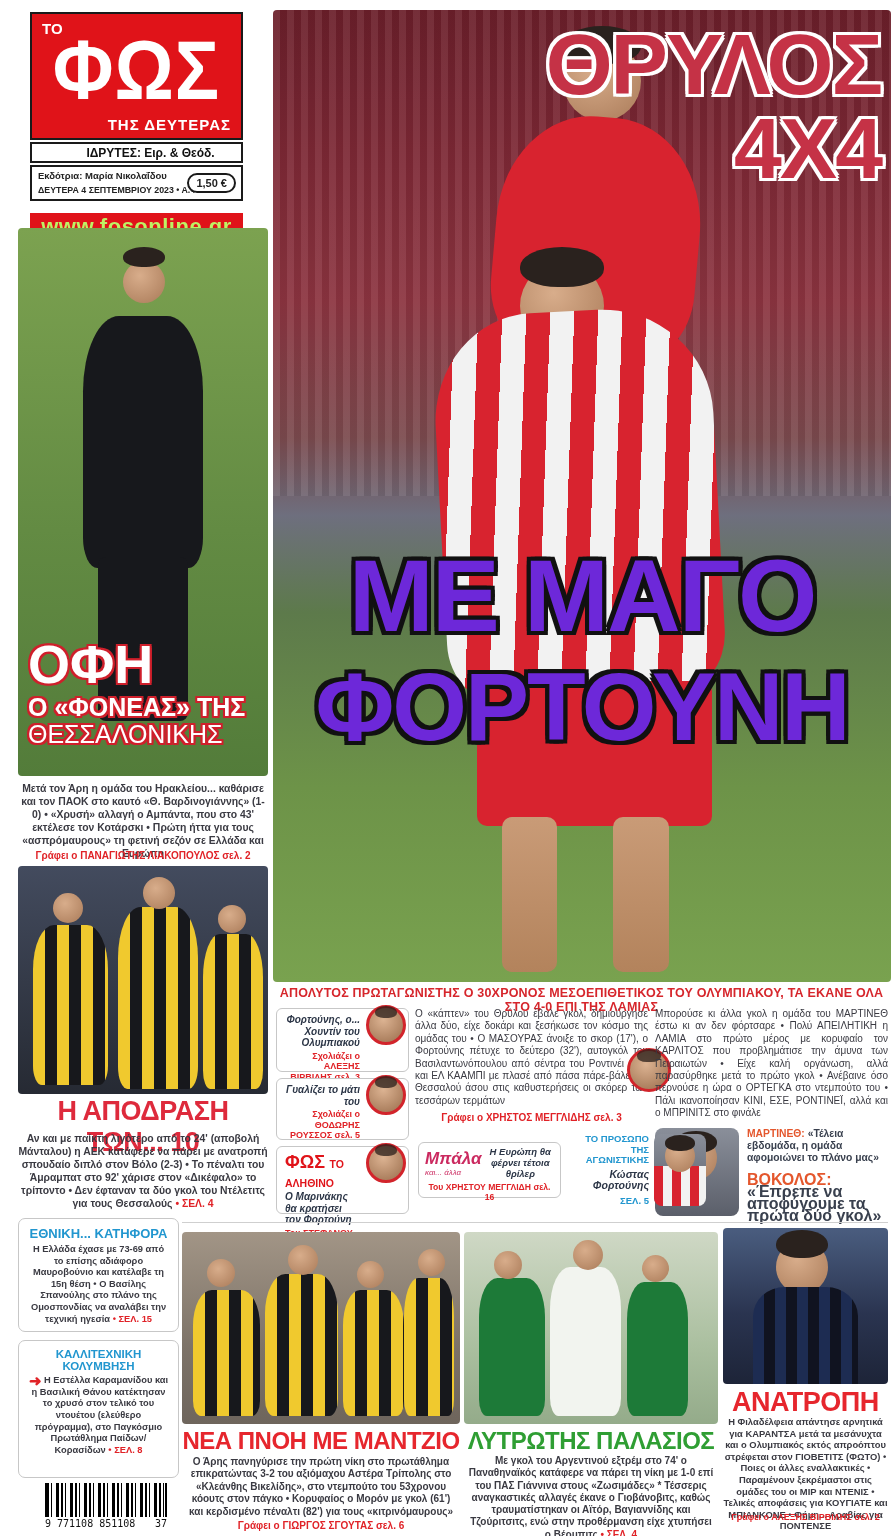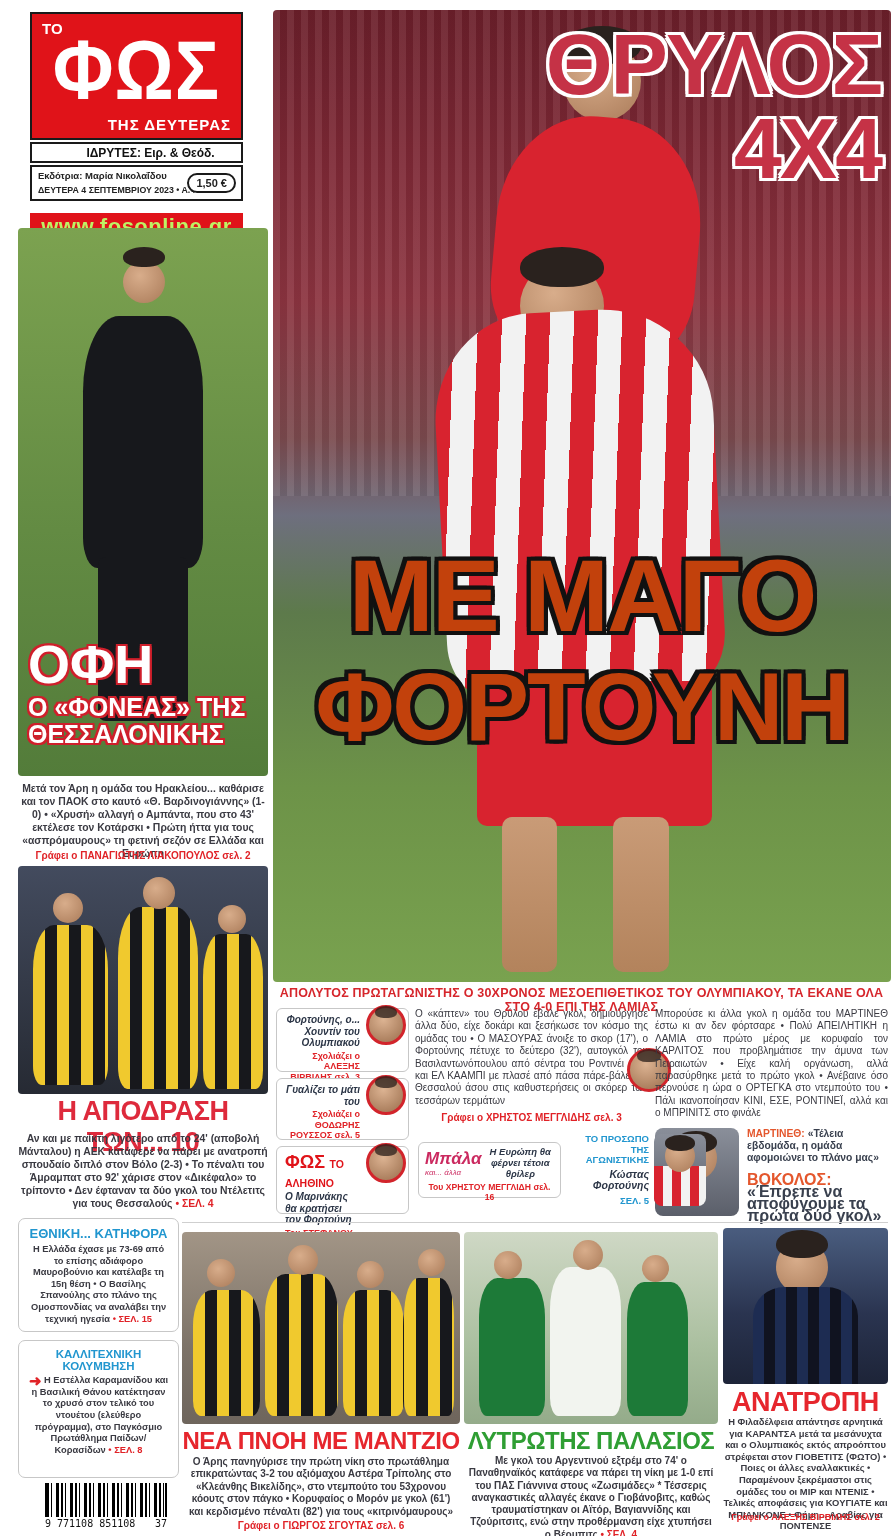--- a/index.html
+++ b/index.html
@@ -54,21 +54,21 @@
   .mini-photo { border-radius:8px; overflow:hidden; position:relative; background:linear-gradient(180deg,#8a8f9a,#5b5f6a); }
   .rw-stripes { position:absolute; left:0; right:0; top:45%; bottom:0; background:repeating-linear-gradient(90deg,#d8232f 0 9px,#f2f2f2 9px 18px); }
 
   .avatar { border-radius:50%; border:3px solid #d2242b; background:radial-gradient(circle at 42% 35%, #dcb392, #9a6d4c); position:absolute; }
   .avatar:after { content:""; position:absolute; left:18%; top:-6%; width:64%; height:36%; border-radius:50% 50% 40% 40%; background:rgba(40,30,25,.75); }
 
   
   .kicker { position:absolute; right:10px; top:12px; text-align:right; color:#c53246; font-weight:bold; line-height:0.98; letter-spacing:-2px; }
   .kicker .l1 { font-size:86px; }
   .kicker .l2 { font-size:86px; display:block; }
-  .yellow-hl { position:absolute; left:0; right:0; text-align:center; color:#c2410c; font-weight:bold; letter-spacing:-2px; }
+  .yellow-hl { position:absolute; left:0; right:0; text-align:center; color:#6d28d9; font-weight:bold; letter-spacing:-2px; }
 
   .strip { color:#d6262c; font-weight:bold; font-size:12.5px; text-align:center; letter-spacing:0.2px; }
 
   .body-txt { color:#3a3a42; font-size:10px; line-height:12.4px; text-align:justify; }
   .body-center { color:#3a3a42; font-weight:bold; font-size:10.4px; line-height:13px; text-align:center; }
   .byline-red { color:#e02227; font-weight:bold; font-size:10px; text-align:center; }
   .pageref { color:#e02227; font-weight:bold; }
 
   .side-box { border:1px solid #c7c7c7; border-radius:7px; background:#fff; padding:7px 8px; text-align:center; }
   .blue-head { color:#2196cf; font-weight:bold; }
@@ -115,21 +115,21 @@
 
   <div class="abs photo" style="left:18px;top:228px;width:250px;height:548px">
     <div class="ofi-bg"></div>
     <div class="head" style="left:42%;top:6%;width:42px;height:42px"></div>
     <div class="hair" style="left:42%;top:3.5%;width:42px;height:20px"></div>
     <div class="ofi-torso"></div>
     <div class="ofi-legs"></div>
     <div class="abs" style="left:10px;right:10px;top:410px">
       <div class="orr" style="color:#fff;font-weight:bold;font-size:54px;line-height:52px">ΟΦΗ</div>
       <div class="orr" style="color:#fff;font-weight:bold;font-size:25px;line-height:27px;margin-top:4px">Ο «ΦΟΝΕΑΣ» ΤΗΣ</div>
-      <div class="orr" style="color:#fff;font-weight:bold;font-size:25px;line-height:27px">ΘΕΣΣΑΛΟΝΙΚΗΣ</div>
+      <div class="orr" style="color:#fff;font-weight:normal;font-size:25px;line-height:27px">ΘΕΣΣΑΛΟΝΙΚΗΣ</div>
     </div>
   </div>
   <div class="abs body-center" style="left:18px;top:782px;width:250px">Μετά τον Άρη η ομάδα του Ηρακλείου... καθάρισε και τον ΠΑΟΚ στο καυτό «Θ. Βαρδινογιάννης» (1-0) • «Χρυσή» αλλαγή ο Αμπάντα, που στο 43' εκτέλεσε τον Κοτάρσκι • Πρώτη ήττα για τους «ασπρόμαυρους» τη φετινή σεζόν σε Ελλάδα και Ευρώπη</div>
   <div class="abs byline-red" style="left:18px;top:850px;width:250px">Γράφει ο ΠΑΝΑΓΙΩΤΗΣ ΛΙΑΚΟΠΟΥΛΟΣ σελ. 2</div>
 
   <div class="abs photo" style="left:18px;top:866px;width:250px;height:228px">
     <div class="aek-bg"></div>
     <div class="stripe-yellow" style="left:6%;top:26%;width:30%;height:70%"></div>
     <div class="stripe-yellow" style="left:40%;top:18%;width:32%;height:80%"></div>
     <div class="stripe-yellow" style="left:74%;top:30%;width:24%;height:68%"></div>

